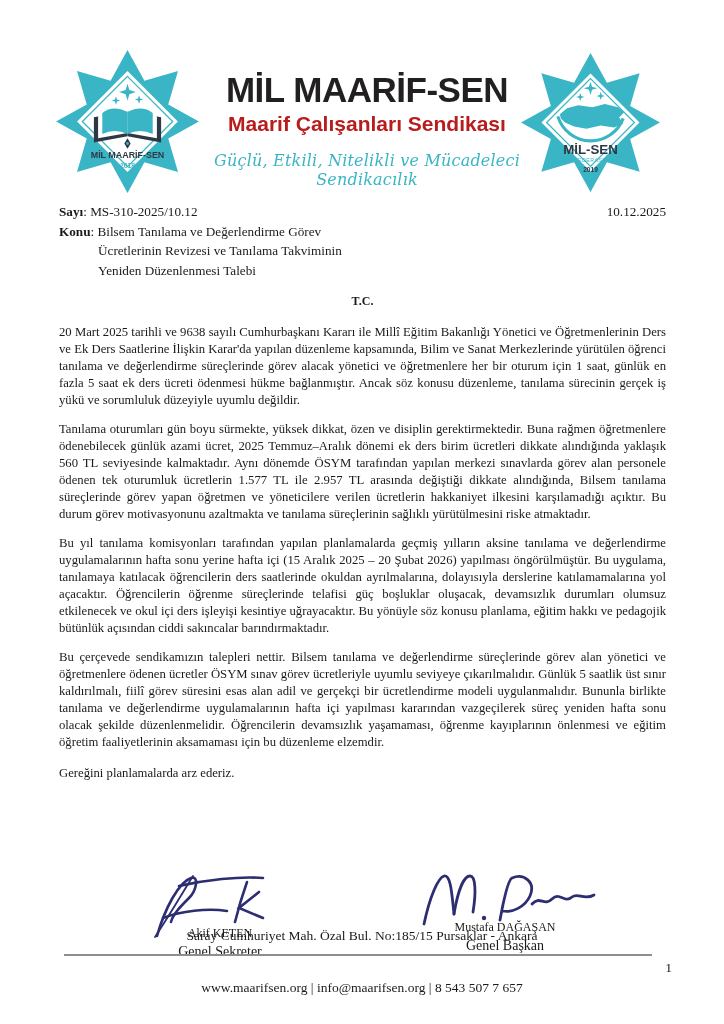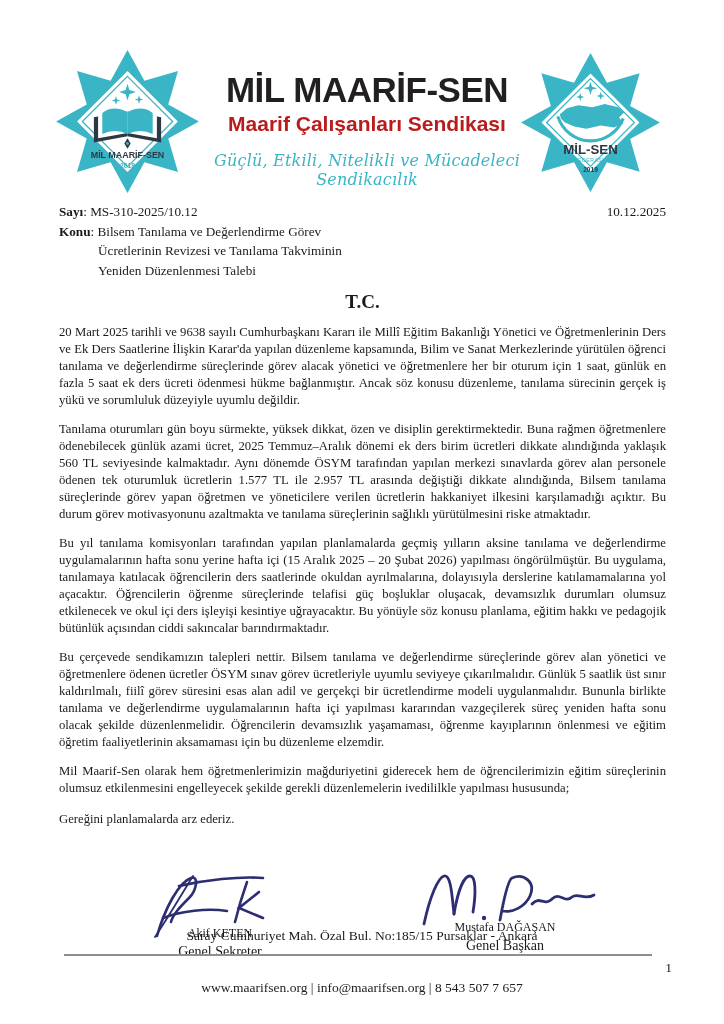--- a/index.html
+++ b/index.html
@@ -43,21 +43,21 @@
   .meta-row{
     display:flex;justify-content:space-between;
     line-height:19.5px;font-size:13.2px;
   }
   .konu-block{line-height:19.5px;font-size:13.2px;}
   .konu-indent{padding-left:39px;}
   b.lbl{font-weight:bold;}
   .recipient{
     text-align:center;margin-top:11px;line-height:21px;
   }
-  .recipient .tc{font-weight:bold;font-size:19px;text-align:center;}
+  .recipient .tc{font-weight:bold;font-size:12px;text-align:center;}
   .recipient .ministry{font-weight:bold;font-size:14.5px;letter-spacing:0.3px;}
   .doc p{
     margin:12px 0 0 0;
     text-align:justify;
   }
   .doc p.closing{text-align:left;margin-top:14px;}
   
   .sig-col{position:absolute;width:210px;text-align:center;}
   .sig-left{left:115px;top:866px;}
   .sig-right{left:400px;top:866px;}
@@ -152,21 +152,20 @@
     </div>
 
     <div class="recipient">
       <div class="tc">T.C.</div>
     </div>
 
     <p>20 Mart 2025 tarihli ve 9638 sayılı Cumhurbaşkanı Kararı ile Millî Eğitim Bakanlığı Yönetici ve Öğretmenlerinin Ders ve Ek Ders Saatlerine İlişkin Karar'da yapılan düzenleme kapsamında, Bilim ve Sanat Merkezlerinde yürütülen öğrenci tanılama ve değerlendirme süreçlerinde görev alacak yönetici ve öğretmenlere her bir oturum için 1 saat, günlük en fazla 5 saat ek ders ücreti ödenmesi hükme bağlanmıştır. Ancak söz konusu düzenleme, tanılama sürecinin gerçek iş yükü ve sorumluluk düzeyiyle uyumlu değildir.</p>
     <p>Tanılama oturumları gün boyu sürmekte, yüksek dikkat, özen ve disiplin gerektirmektedir. Buna rağmen öğretmenlere ödenebilecek günlük azami ücret, 2025 Temmuz–Aralık dönemi ek ders birim ücretleri dikkate alındığında yaklaşık 560 TL seviyesinde kalmaktadır. Aynı dönemde ÖSYM tarafından yapılan merkezi sınavlarda görev alan personele ödenen tek oturumluk ücretlerin 1.577 TL ile 2.957 TL arasında değiştiği dikkate alındığında, Bilsem tanılama süreçlerinde görev yapan öğretmen ve yöneticilere verilen ücretlerin hakkaniyet ilkesini karşılamadığı açıktır. Bu durum görev motivasyonunu azaltmakta ve tanılama süreçlerinin sağlıklı yürütülmesini riske atmaktadır.</p>
     <p>Bu yıl tanılama komisyonları tarafından yapılan planlamalarda geçmiş yılların aksine tanılama ve değerlendirme uygulamalarının hafta sonu yerine hafta içi (15 Aralık 2025 – 20 Şubat 2026) yapılması öngörülmüştür. Bu uygulama, tanılamaya katılacak öğrencilerin ders saatlerinde okuldan ayrılmalarına, dolayısıyla derslerine katılamamalarına yol açacaktır. Öğrencilerin öğrenme süreçlerinde telafisi güç boşluklar oluşacak, devamsızlık durumları olumsuz etkilenecek ve okul içi ders işleyişi kesintiye uğrayacaktır. Bu yönüyle söz konusu planlama, eğitim hakkı ve pedagojik bütünlük açısından ciddi sakıncalar barındırmaktadır.</p>
     <p>Bu çerçevede sendikamızın talepleri nettir. Bilsem tanılama ve değerlendirme süreçlerinde görev alan yönetici ve öğretmenlere ödenen ücretler ÖSYM sınav görev ücretleriyle uyumlu seviyeye çıkarılmalıdır. Günlük 5 saatlik üst sınır kaldırılmalı, fiilî görev süresini esas alan adil ve gerçekçi bir ücretlendirme modeli uygulanmalıdır. Bununla birlikte tanılama ve değerlendirme uygulamalarının hafta içi yapılması kararından vazgeçilerek süreç yeniden hafta sonu olacak şekilde düzenlenmelidir. Öğrencilerin devamsızlık yaşamaması, öğrenme kayıplarının önlenmesi ve eğitim öğretim faaliyetlerinin aksamaması için bu düzenleme elzemdir.</p>
-    <p>Mil Maarif-Sen olarak hem öğretmenlerimizin mağduriyetini giderecek hem de öğrencilerimizin eğitim süreçlerinin olumsuz etkilenmesini engelleyecek şekilde gerekli düzenlemelerin ivedililkle yapılması hususunda;</p>
     <p class="closing">Gereğini planlamalarda arz ederiz.</p>
   </div>
 
   <div class="sig-col sig-left">
     <svg class="sig-art" width="170" height="72" viewBox="0 0 170 72">
       <g fill="none" stroke="#2d2d72" stroke-width="2.6" stroke-linecap="round">
         <path d="M22,70 C30,42 44,16 56,12 C64,9 62,24 54,32 C46,40 38,48 36,56"></path>
         <path d="M28,52 C46,45 72,42 92,45"></path>
         <path d="M44,20 C70,14 104,10 128,12"></path>
         <path d="M112,16 C107,30 103,44 100,56"></path>

